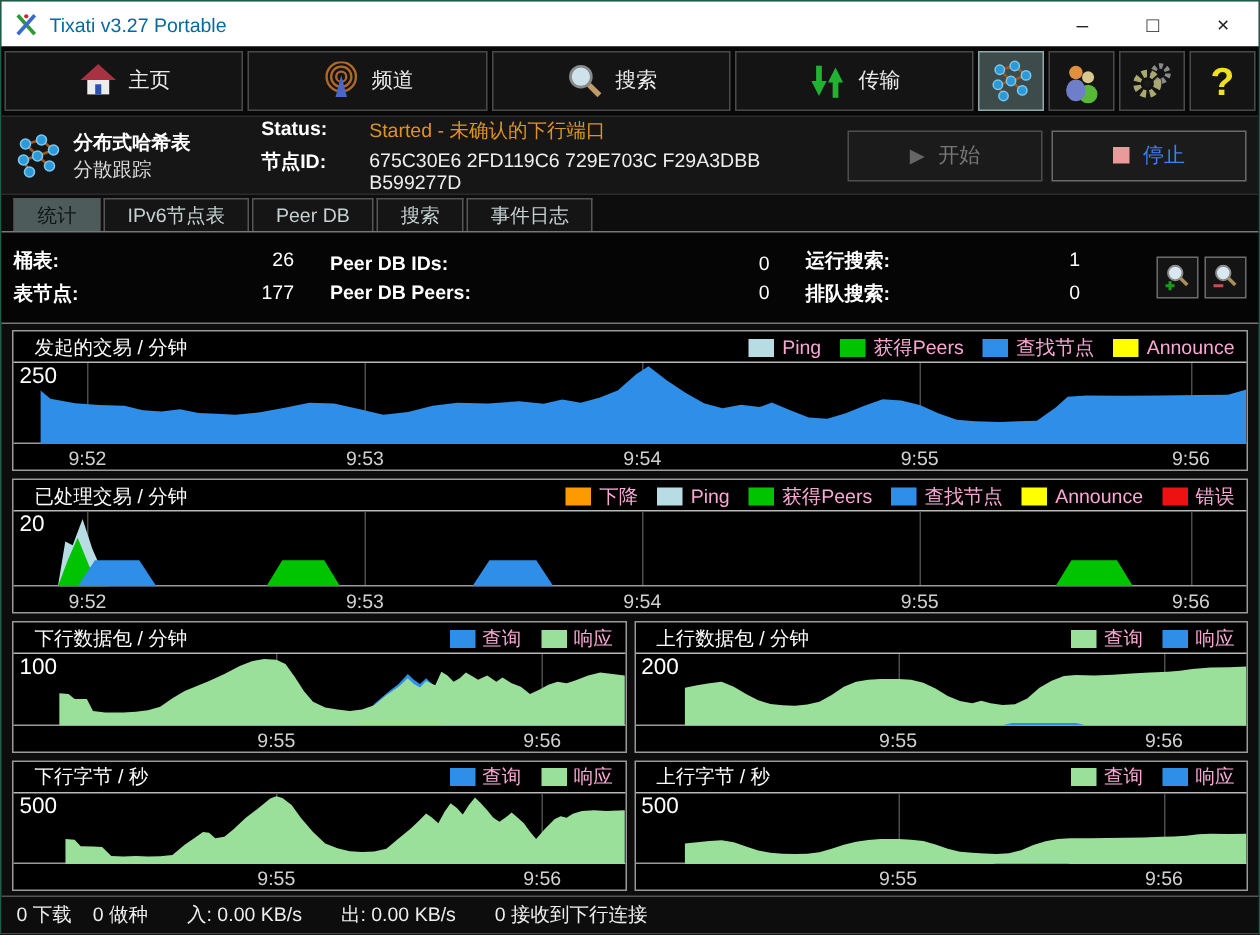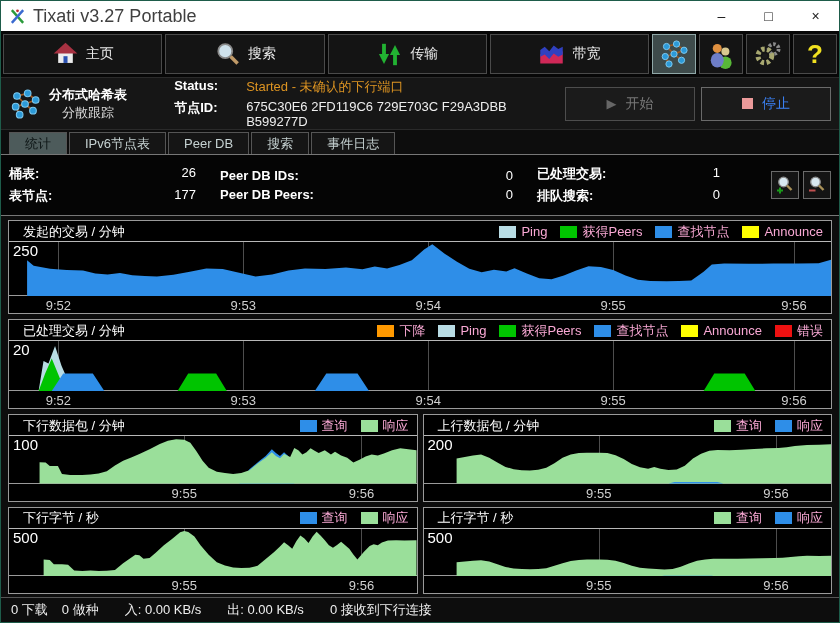--- a/index.html
+++ b/index.html
@@ -2,35 +2,35 @@
 <html><head>
 <meta charset="utf-8">
 <style>
   * { box-sizing: border-box; margin: 0; padding: 0; }
   html,body { width:840px; height:623px; background:#000; }
   body { font-family:"Liberation Sans", sans-serif; overflow:hidden; }
   .app { width:840px; height:623px; display:flex; flex-direction:column; background:#0d0d0d; border:1px solid #1e5c4a; }
 
   
   .titlebar { height:30px; background:#ffffff; display:flex; align-items:center; padding-left:8px; flex:0 0 30px; }
-  .title-text { font-size:18px; color:#404040; margin-left:7px; }
+  .title-text { font-size:13px; color:#0369a1; margin-left:7px; }
   .win-controls { margin-left:auto; display:flex; height:100%; }
   .win-btn { width:47px; height:100%; display:flex; align-items:center; justify-content:center; font-size:14px; color:#222; cursor:default; }
 
   
   .toolbar { flex:0 0 47px; background:#070707; display:flex; align-items:stretch; padding:3px 2px; gap:3px; border-bottom:1px solid #2a2a2a; }
   .tb-btn { background:#141414; border:1px solid #4a4a4a; display:flex; align-items:center; justify-content:center; gap:7px; color:#eaeaea; font-size:14px; }
   .tb-big { flex:1; }
   .tb-sm { flex:0 0 44px; }
   .tb-btn.active { background:#3e4b4b; border-color:#90a8a8; }
   .qmark { color:#f0e020; font-size:26px; font-weight:bold; line-height:1; }
 
   
   .statusrow { flex:0 0 52px; background:#161616; display:flex; align-items:center; padding:0 8px; border-bottom:1px solid #2a2a2a; }
-  .ident { display:flex; align-items:center; gap:8px; width:168px;text-align:center; }
+  .ident { display:flex; align-items:center; gap:8px; width:168px; }
   .ident-lines { font-size:13px; color:#fff; line-height:1.35; }
   .ident-l1 { font-weight:bold; }
   .ident-l2 { color:#ddd; }
   .kv { font-size:13px; display:grid; grid-template-columns:62px auto; column-gap:10px; row-gap:3px; }
   .kv-label { color:#fff; font-weight:bold; }
   .kv-status { color:#dd9422; }
   .kv-node { color:#eee; }
   .action-btns { margin-left:auto; display:flex; gap:6px; }
   .action-btn { width:130px; height:34px; background:#1b1b1b; border:1px solid #6a6a6a; color:#3b82f6; font-size:14px; display:flex; align-items:center; justify-content:center; gap:9px; }
   .action-btn.disabled { color:#777; border-color:#4d4d4d; }
@@ -102,40 +102,42 @@
     <div class="tb-btn tb-big">
       <svg width="27" height="27" viewBox="0 0 24 24">
         <rect x="5.5" y="10" width="13" height="9.5" fill="#ececec"></rect>
         <polygon points="12,1.5 22.5,11 1.5,11" fill="#a83242"></polygon>
         <rect x="10.2" y="13.5" width="3.6" height="6" fill="#2a50b0"></rect>
       </svg>
       <span>主页</span>
     </div>
     <div class="tb-btn tb-big">
       <svg width="27" height="27" viewBox="0 0 24 24">
+        <circle cx="12" cy="9" r="3" fill="none" stroke="#b06828" stroke-width="1.4"></circle>
+        <circle cx="12" cy="9" r="6" fill="none" stroke="#b06828" stroke-width="1.4"></circle>
+        <circle cx="12" cy="9" r="8.7" fill="none" stroke="#b06828" stroke-width="1.4"></circle>
+        <polygon points="12,8 8.6,21 15.4,21" fill="#4a66c8"></polygon>
+      </svg>
+      <span>频道</span>
+    </div>
+    <div class="tb-btn tb-big">
+      <svg width="27" height="27" viewBox="0 0 24 24">
         <circle cx="10" cy="9" r="6.2" fill="#cfe2ec" stroke="#8a8a8a" stroke-width="1.6"></circle>
         <line x1="14.8" y1="13.8" x2="21" y2="20" stroke="#c09a68" stroke-width="3.2"></line>
       </svg>
       <span>搜索</span>
     </div>
     <div class="tb-btn tb-big">
       <svg width="27" height="27" viewBox="0 0 24 24">
         <rect x="5.4" y="2.5" width="3.4" height="10" fill="#22b232"></rect>
         <polygon points="2.6,11.5 11.6,11.5 7.1,20.5" fill="#22b232"></polygon>
         <rect x="15.2" y="11.5" width="3.4" height="10" fill="#22b232"></rect>
         <polygon points="12.4,12.5 21.4,12.5 16.9,3.5" fill="#22b232"></polygon>
       </svg>
       <span>传输</span>
-    </div>
-    <div class="tb-btn tb-big">
-      <svg width="27" height="27" viewBox="0 0 24 24">
-        <polygon points="2,20 2,12 6,9 10,13 14,8 18,11 22,9 22,20" fill="#d02858"></polygon>
-        <polygon points="2,14 2,8 6,5 10,9 14,4 18,7 22,5 22,12 18,14 14,11 10,16 6,12" fill="#3040c0"></polygon>
-      </svg>
-      <span>带宽</span>
     </div>
     <div class="tb-btn tb-sm active">
       <svg width="30" height="30" viewBox="0 0 24 24">
         <g stroke="#a05820" stroke-width="1.3">
           <line x1="6" y1="6" x2="14" y2="4"></line>
             <line x1="14" y1="4" x2="20" y2="9"></line>
           <line x1="6" y1="6" x2="12" y2="12"></line>
             <line x1="12" y1="12" x2="20" y2="9"></line>
           <line x1="5" y1="14" x2="12" y2="12"></line>
             <line x1="12" y1="12" x2="18" y2="17"></line>
@@ -241,21 +243,21 @@
           <span class="stat-label">Peer DB IDs:</span>
           <span class="stat-val">0</span>
         </div>
       <div class="stat-row">
           <span class="stat-label">Peer DB Peers:</span>
           <span class="stat-val">0</span>
         </div>
     </div>
     <div class="stat-col col3">
       <div class="stat-row">
-          <span class="stat-label">已处理交易:</span>
+          <span class="stat-label">运行搜索:</span>
           <span class="stat-val">1</span>
         </div>
       <div class="stat-row">
           <span class="stat-label">排队搜索:</span>
           <span class="stat-val">0</span>
         </div>
     </div>
     <div class="zoom-btns">
       <div class="zoom-btn">
         <svg width="20" height="20" viewBox="0 0 20 20">

